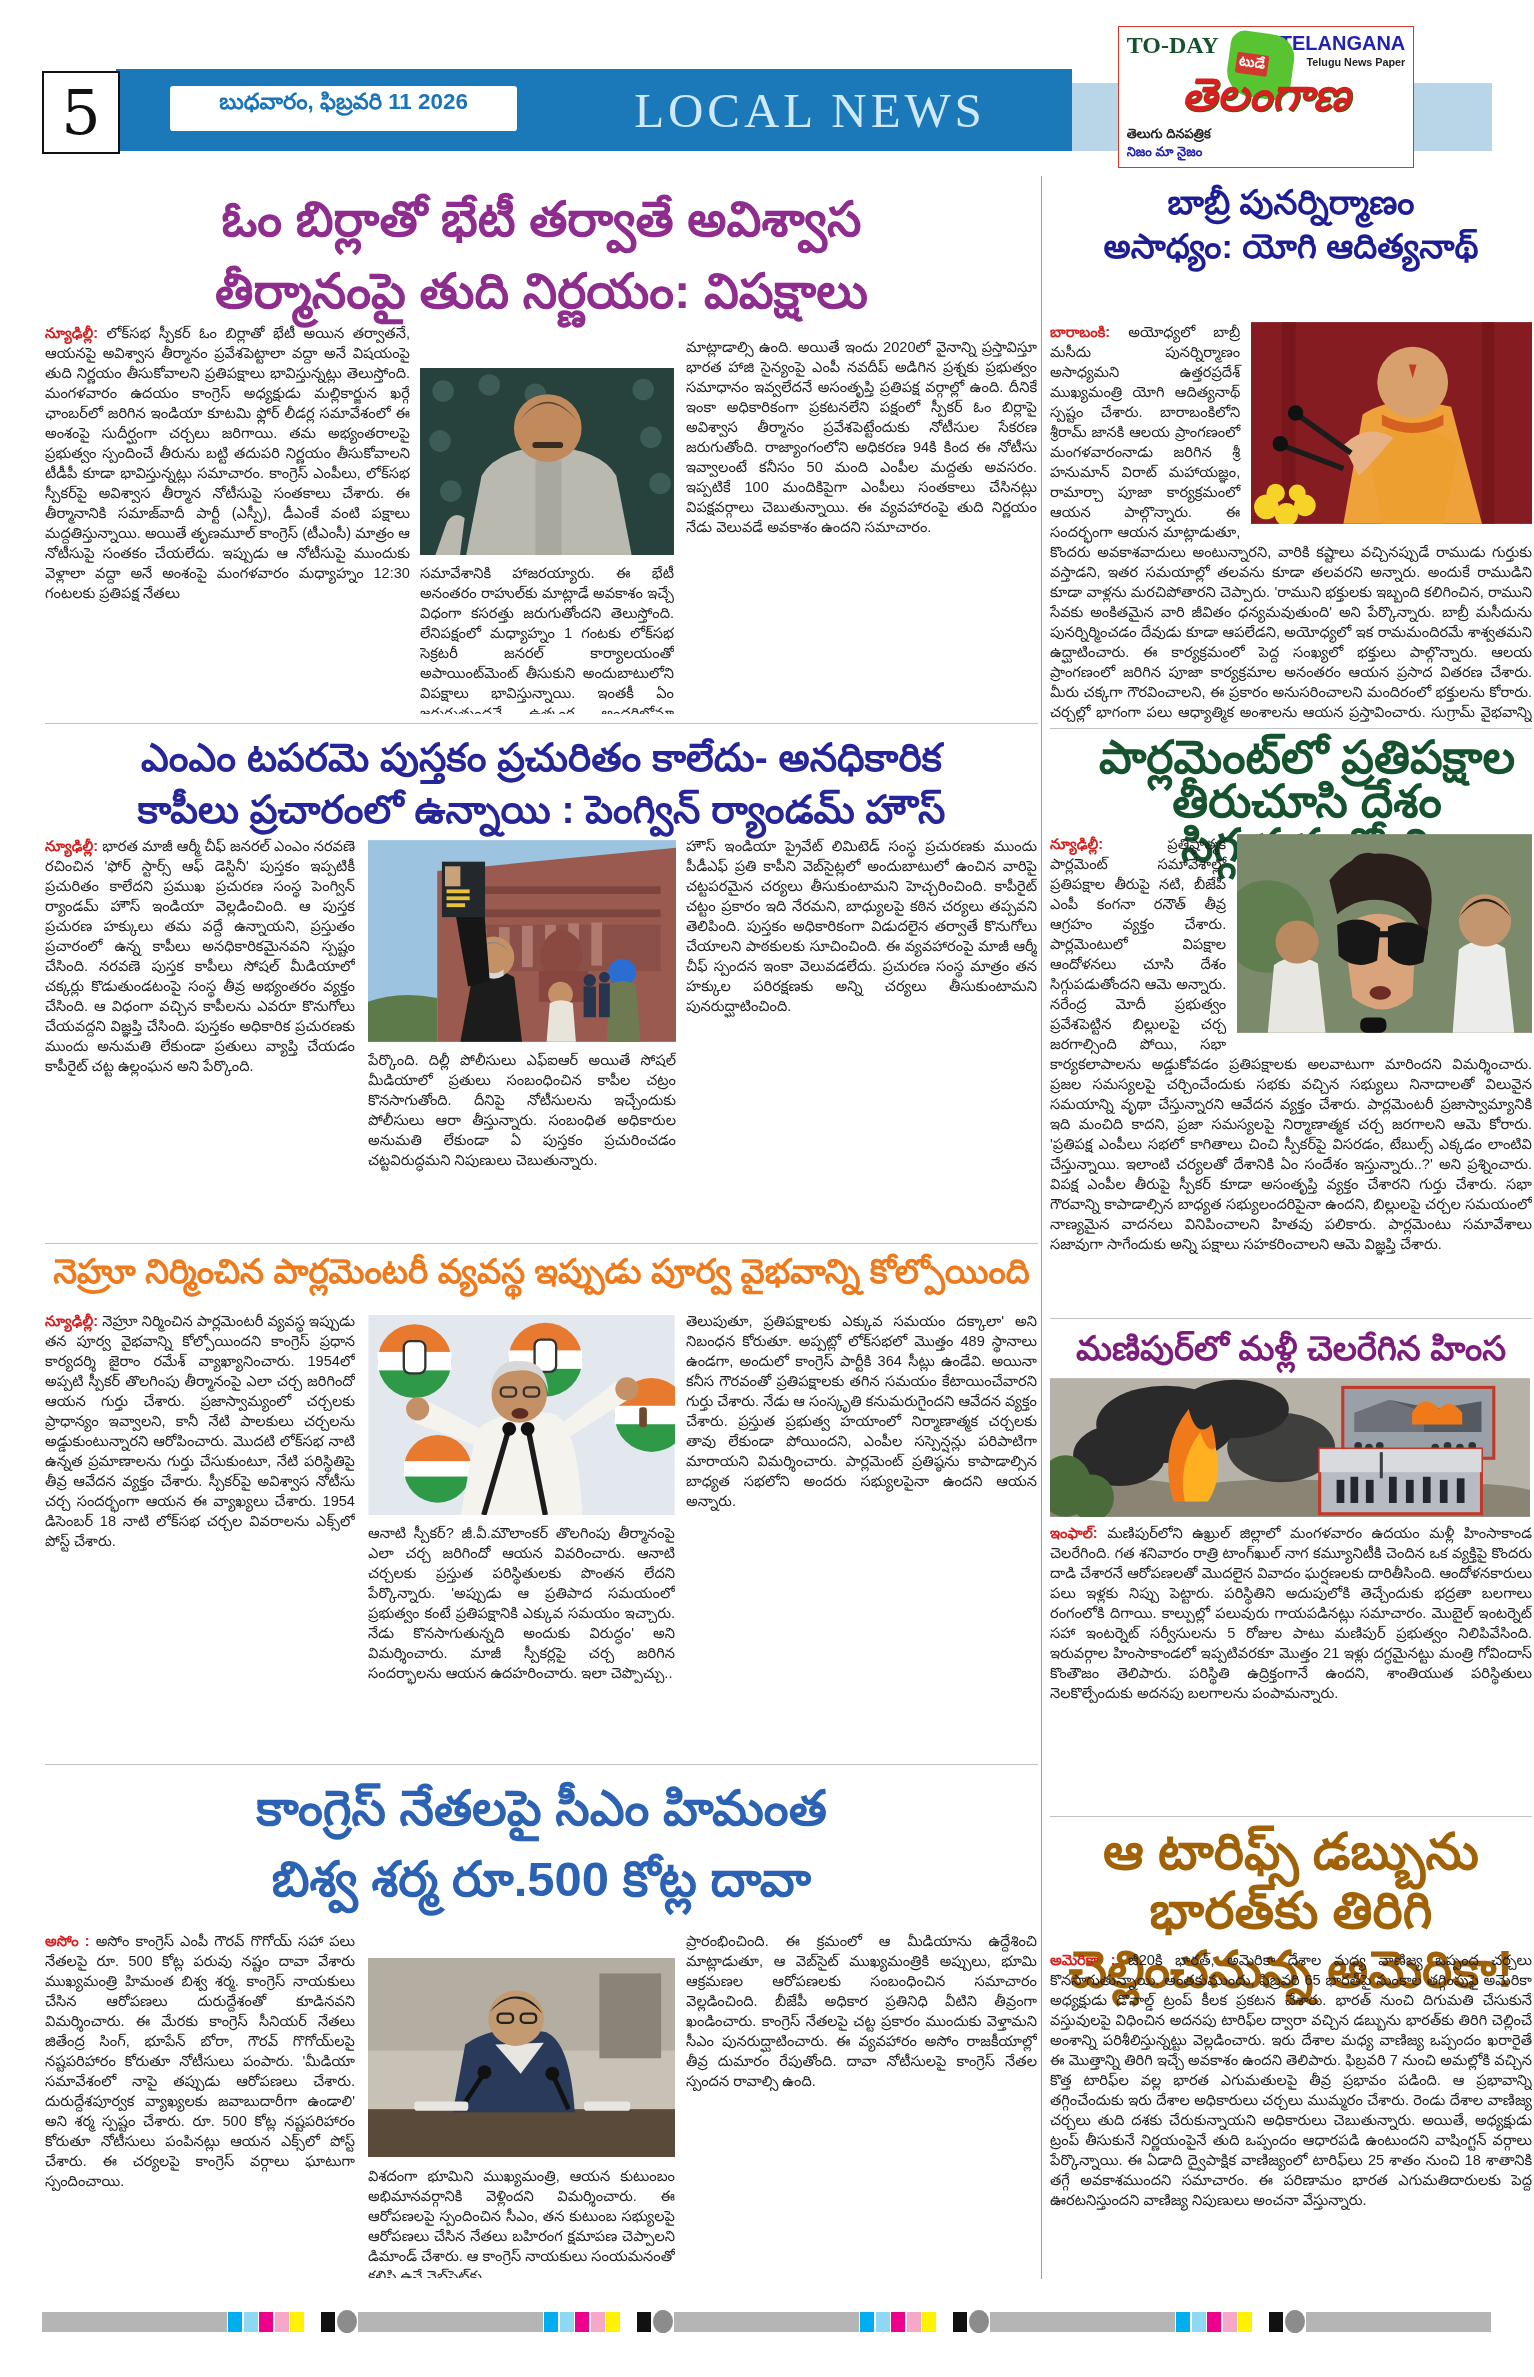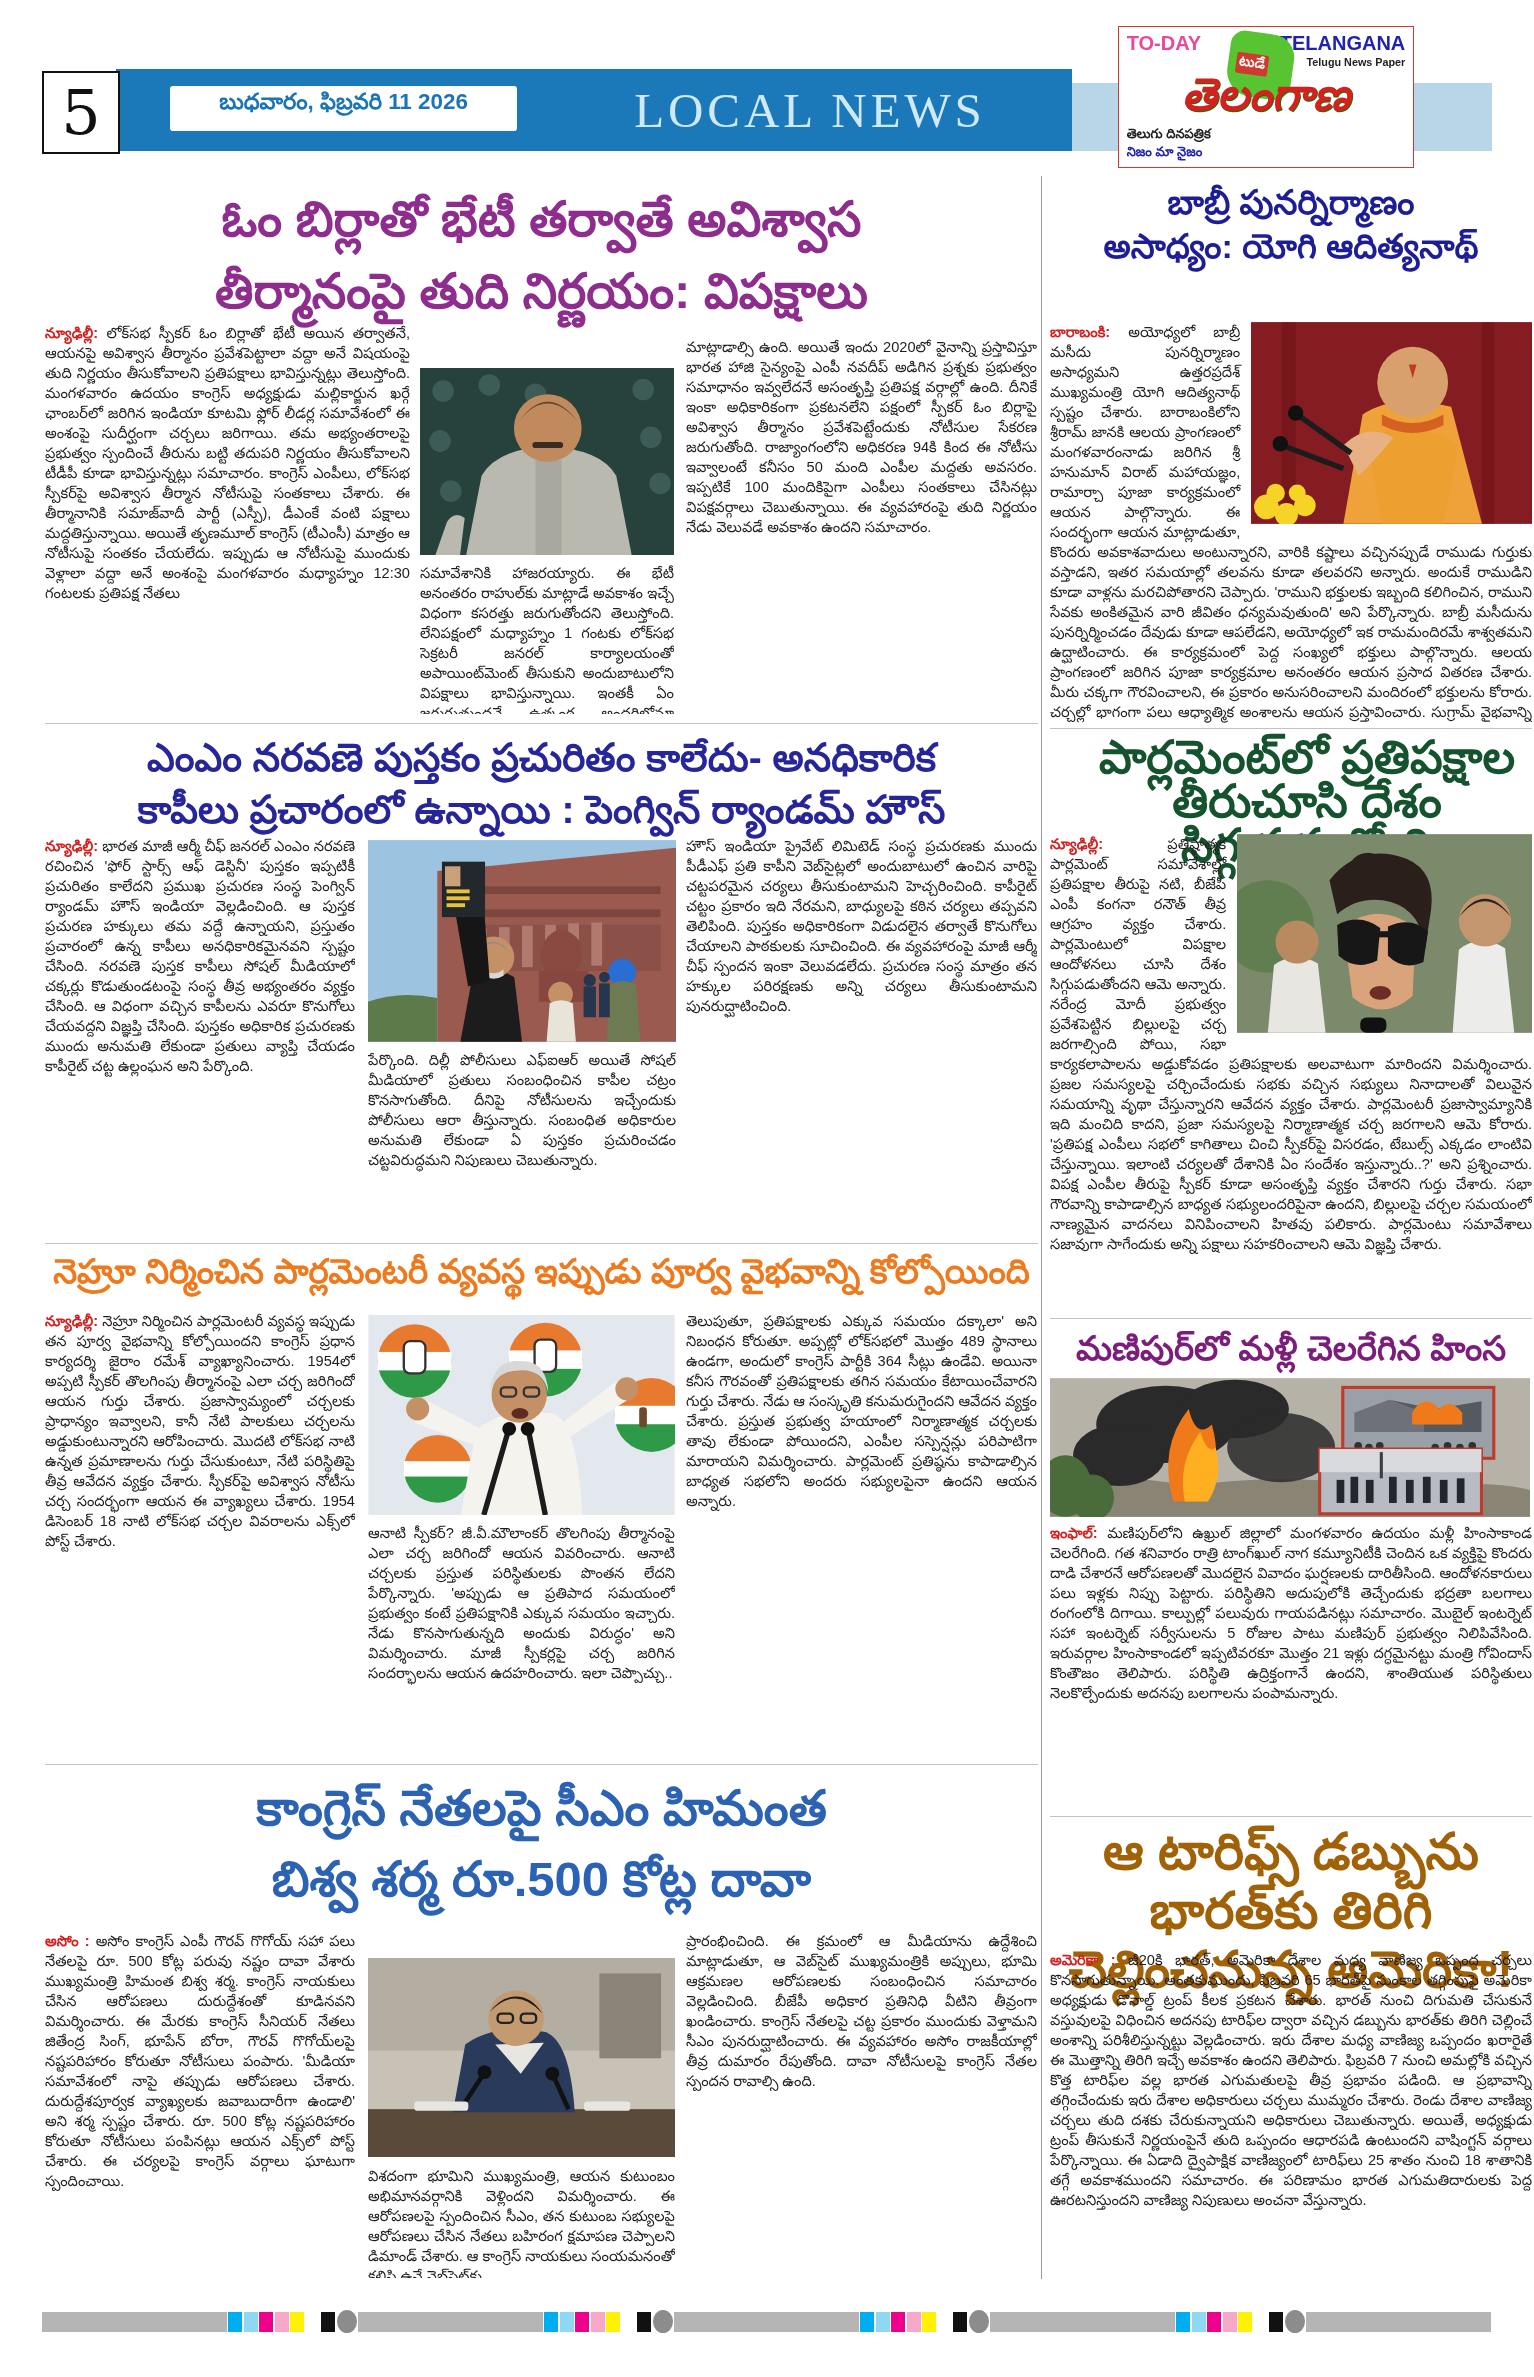--- a/index.html
+++ b/index.html
@@ -12,21 +12,21 @@
   .banner{position:absolute;left:116px;top:69px;width:956px;height:82px;background:#1b79b9;z-index:2;}
   .banner-light{position:absolute;left:1072px;top:83px;width:420px;height:68px;background:#b9d6e9;z-index:1;}
   .date-box{position:absolute;left:54px;top:17px;width:347px;height:45px;background:#ffffff;border-radius:3.1px;
         display:flex;align-items:flex-end;justify-content:center;padding-bottom:11px;box-sizing:border-box;}
   .date-box span{color:#1b74b8;font-weight:bold;font-size:22.4px;}
   .localnews{position:absolute;left:432px;top:6.2px;width:524px;height:71px;display:flex;align-items:center;justify-content:center;
         font-family:"Liberation Serif","DejaVu Serif",serif;font-size:49px;letter-spacing:3.9px;color:#cfe9f8;}
   .logo-box{position:absolute;left:1118px;top:26px;width:294px;height:140px;background:#ffffff;border:1.5px solid #d03a2e;z-index:4;
         overflow:hidden;}
   .logo-row1{position:absolute;top:4.6px;left:0;width:100%;display:flex;justify-content:space-between;padding:0 7.7px;box-sizing:border-box;}
-  .logo-today{color:#ec4899;font-weight:bold;font-size:20px;}
+  .logo-today{color:#14532d;font-weight:bold;font-size:24px;font-family:Liberation Serif, serif;}
   .logo-telangana{color:#2222b0;font-weight:bold;font-size:20px;text-align:right;}
   .logo-sub{color:#222;font-weight:bold;font-size:10.8px;text-align:right;}
   .logo-map{position:absolute;left:109px;top:6.2px;width:65px;height:65px;background:#58c431;border-radius:14px 23px 17px 26px;transform:rotate(8deg);}
   .logo-map span{position:absolute;left:7.7px;top:21.6px;color:#fff;background:#d03a2e;font-weight:bold;font-size:14px;padding:0.8px 3.1px;border-radius:2.3px;}
   .logo-script{position:absolute;left:0;top:45px;width:100%;text-align:center;color:#d81f1f;font-weight:bold;font-size:45px;
         font-style:italic;text-shadow:0.8px 0.8px 0 #0a7a0a;line-height:1;}
   .logo-row2{position:absolute;bottom:4.6px;left:0;width:100%;display:flex;justify-content:space-between;padding:0 7.7px;box-sizing:border-box;flex-direction:column;}
   .logo-bl{color:#222;font-weight:bold;font-size:13px;}
   .logo-br{color:#2222b0;font-weight:bold;font-size:13px;}
   
@@ -157,21 +157,21 @@
             <circle cx="60" cy="222" r="11"></circle>
           </g>
         <path d="M170 120 q40 22 80 0 l0 14 q-40 20 -80 0 z" fill="#d4611f"></path>
       </svg>
     </div>
     <span class="dateline">బారాబంకి:</span>
     <span>అయోధ్యలో బాబ్రీ మసీదు పునర్నిర్మాణం అసాధ్యమని ఉత్తరప్రదేశ్ ముఖ్యమంత్రి యోగి ఆదిత్యనాథ్ స్పష్టం చేశారు. బారాబంకిలోని శ్రీరామ్ జానకి ఆలయ ప్రాంగణంలో మంగళవారంనాడు జరిగిన శ్రీ హనుమాన్ విరాట్ మహాయజ్ఞం, రామార్చా పూజా కార్యక్రమంలో ఆయన పాల్గొన్నారు. ఈ సందర్భంగా ఆయన మాట్లాడుతూ, కొందరు అవకాశవాదులు అంటున్నారని, వారికి కష్టాలు వచ్చినప్పుడే రాముడు గుర్తుకు వస్తాడని, ఇతర సమయాల్లో తలవను కూడా తలవరని అన్నారు. అందుకే రాముడిని కూడా వాళ్లను మరచిపోతారని చెప్పారు. 'రాముని భక్తులకు ఇబ్బంది కలిగించిన, రాముని సేవకు అంకితమైన వారి జీవితం ధన్యమవుతుంది' అని పేర్కొన్నారు. బాబ్రీ మసీదును పునర్నిర్మించడం దేవుడు కూడా ఆపలేడని, అయోధ్యలో ఇక రామమందిరమే శాశ్వతమని ఉద్ఘాటించారు. ఈ కార్యక్రమంలో పెద్ద సంఖ్యలో భక్తులు పాల్గొన్నారు. ఆలయ ప్రాంగణంలో జరిగిన పూజా కార్యక్రమాల అనంతరం ఆయన ప్రసాద వితరణ చేశారు. మీరు చక్కగా గౌరవించాలని, ఈ ప్రకారం అనుసరించాలని మందిరంలో భక్తులను కోరారు. చర్చల్లో భాగంగా పలు ఆధ్యాత్మిక అంశాలను ఆయన ప్రస్తావించారు. సుగ్రామ్ వైభవాన్ని అనుసరిస్తామని, స్వధర్మ నిష్ఠతో ముందుకు సాగాలని పిలుపునిచ్చారు.</span>
   </div>
 
   <div class="headline hl-a3">
-    <div>ఎంఎం నరవణె పుస్తకం ప్రచురితం కాలేదు- అనధికారిక</div>
+    <div>ఎంఎం టపరమె పుస్తకం ప్రచురితం కాలేదు- అనధికారిక</div>
     <div>కాపీలు ప్రచారంలో ఉన్నాయి : పెంగ్విన్ ర్యాండమ్ హౌస్</div>
   </div>
   <div class="col" style="left:45px;top:836px;width:310px;height:401px;">
     <span class="dateline">న్యూఢిల్లీ:</span>
     <span>భారత మాజీ ఆర్మీ చీఫ్ జనరల్ ఎంఎం నరవణె రచించిన 'ఫోర్ స్టార్స్ ఆఫ్ డెస్టినీ' పుస్తకం ఇప్పటికీ ప్రచురితం కాలేదని ప్రముఖ ప్రచురణ సంస్థ పెంగ్విన్ ర్యాండమ్ హౌస్ ఇండియా వెల్లడించింది. ఆ పుస్తక ప్రచురణ హక్కులు తమ వద్దే ఉన్నాయని, ప్రస్తుతం ప్రచారంలో ఉన్న కాపీలు అనధికారికమైనవని స్పష్టం చేసింది. నరవణె పుస్తక కాపీలు సోషల్ మీడియాలో చక్కర్లు కొడుతుండటంపై సంస్థ తీవ్ర అభ్యంతరం వ్యక్తం చేసింది. ఆ విధంగా వచ్చిన కాపీలను ఎవరూ కొనుగోలు చేయవద్దని విజ్ఞప్తి చేసింది. పుస్తకం అధికారిక ప్రచురణకు ముందు అనుమతి లేకుండా ప్రతులు వ్యాప్తి చేయడం కాపీరైట్ చట్ట ఉల్లంఘన అని పేర్కొంది.</span>
   </div>
   <div class="photo" style="left:368px;top:840px;width:308px;height:202px;">
     <svg width="308" height="202" viewBox="0 0 400 262">
       <rect width="400" height="262" fill="#9cc4e0"></rect>
       <path d="M90 262 L90 40 L400 10 L400 262 Z" fill="#9a5a50"></path>

